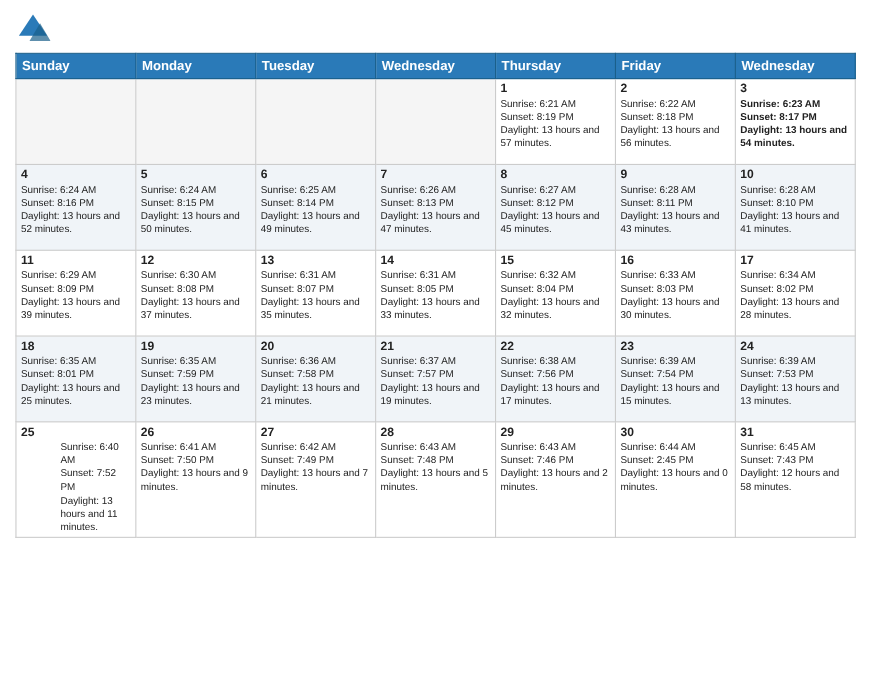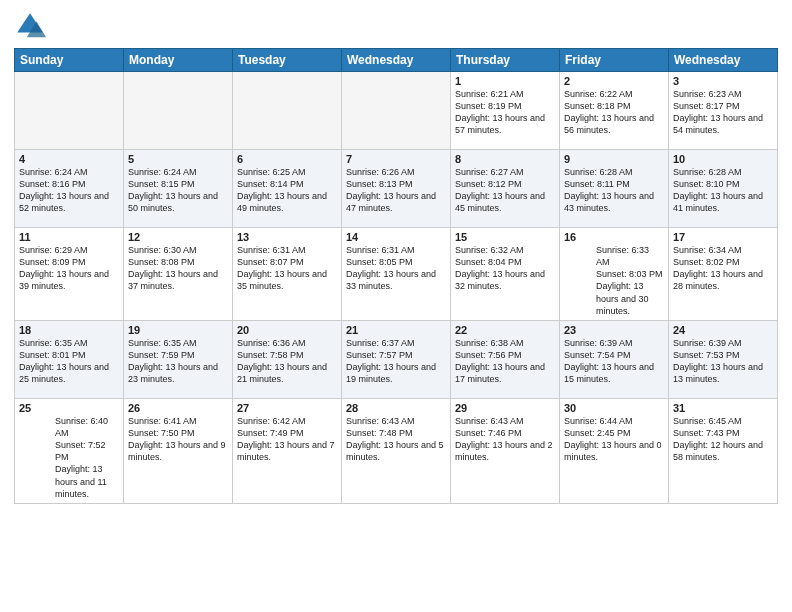--- a/index.html
+++ b/index.html
@@ -142,21 +142,21 @@
 Daylight: 13 hours and 57 minutes.</div>
           </td>
           <td>
             <span class="day-number">2</span>
             <div class="day-info" style="white-space: pre-line;">Sunrise: 6:22 AM
 Sunset: 8:18 PM
 Daylight: 13 hours and 56 minutes.</div>
           </td>
           <td>
             <span class="day-number">3</span>
-            <div class="day-info" style="white-space: pre-line;">Sunrise: 6:23 AM
+            <div class="day-info" style="white-space: pre-line; font-weight: bold;">Sunrise: 6:23 AM
 Sunset: 8:17 PM
 Daylight: 13 hours and 54 minutes.</div>
           </td>
         </tr>
         <tr class="row-even">
           <td>
             <span class="day-number">4</span>
             <div class="day-info" style="white-space: pre-line;">Sunrise: 6:24 AM
 Sunset: 8:16 PM
 Daylight: 13 hours and 52 minutes.</div>
@@ -224,21 +224,21 @@
 Daylight: 13 hours and 33 minutes.</div>
           </td>
           <td>
             <span class="day-number">15</span>
             <div class="day-info" style="white-space: pre-line;">Sunrise: 6:32 AM
 Sunset: 8:04 PM
 Daylight: 13 hours and 32 minutes.</div>
           </td>
           <td>
             <span class="day-number">16</span>
-            <div class="day-info" style="white-space: pre-line; margin-left: 32px;">Sunrise: 6:33 AM
+            <div class="day-info" style="white-space: pre-line;">Sunrise: 6:33 AM
 Sunset: 8:03 PM
 Daylight: 13 hours and 30 minutes.</div>
           </td>
           <td>
             <span class="day-number">17</span>
             <div class="day-info" style="white-space: pre-line;">Sunrise: 6:34 AM
 Sunset: 8:02 PM
 Daylight: 13 hours and 28 minutes.</div>
           </td>
         </tr>

